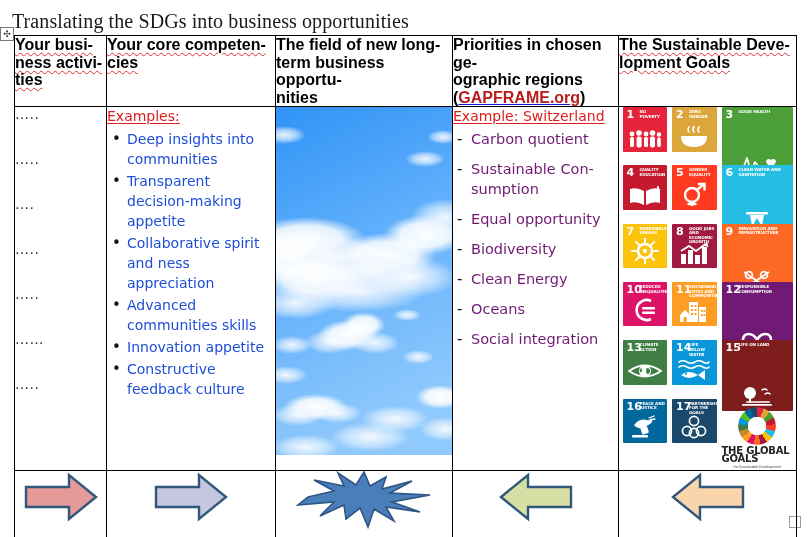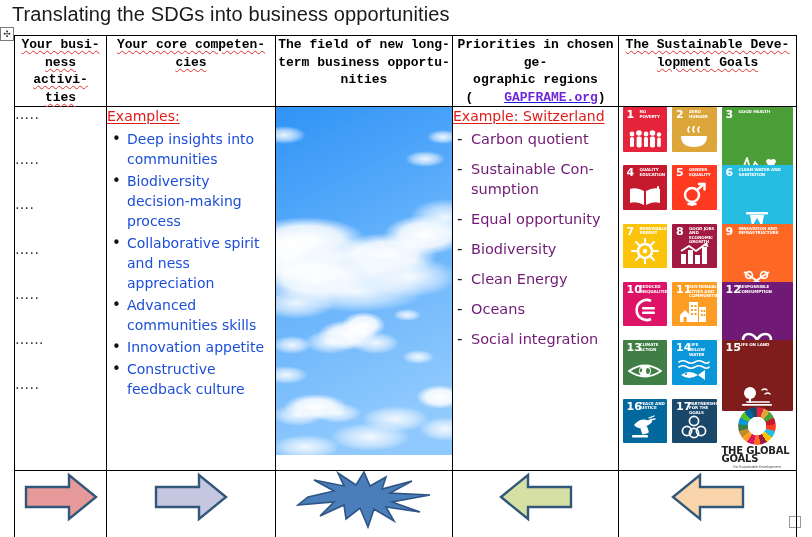--- a/index.html
+++ b/index.html
@@ -5,23 +5,23 @@
   html,body{margin:0;padding:0;}
   body{
     width:812px;height:537px;overflow:hidden;background:#ffffff;
     font-family:"Liberation Sans", sans-serif;
     -webkit-font-smoothing:antialiased;
   }
   .page{position:relative;width:812px;height:537px;}
 
   
   .doc-title{
-    position:absolute;left:12px;top:1px;
+    position:absolute;left:12px;top:8px;
     font-size:20px;line-height:26px;color:#1a1a1a;
-    font-family:Liberation Sans, sans-serif;
+    font-family:Liberation Serif, serif;
     font-weight:400;letter-spacing:0.1px;white-space:nowrap;
   }
 
   
   .move-handle{
     position:absolute;left:0px;top:27px;width:12px;height:12px;
     border:1px solid #7a7a7a;background:#ffffff;
     display:flex;align-items:center;justify-content:center;
     font-size:9px;line-height:9px;color:#3a3a3a;overflow:hidden;
   }
@@ -39,36 +39,36 @@
     border:1.4px solid #000000;
     vertical-align:top;padding:0;
   }
   .c1{width:92px;}
   .c2{width:169px;}
   .c3{width:177px;}
   .c4{width:166px;}
   .c5{width:178px;}
 
   .hdr{
-    text-align:center;vertical-align:middle;
-    font-weight:bold;font-size:13px;line-height:17.5px;
+    text-align:left;vertical-align:middle;
+    font-weight:bold;font-size:16px;line-height:17.5px;
     color:#000;padding:5px 4px 6px 4px;
-    font-family:Liberation Mono, monospace;
+    font-family:Liberation Sans, sans-serif;
     height:58px;
   }
   .hdr .squig{
     text-decoration:underline;
     text-decoration-color:#e03030;
     text-decoration-style:wavy;
     text-decoration-thickness:1px;
     text-underline-offset:2px;
   }
   .gap-link{
-    color:#6d28d9;font-weight:bold;
-    text-decoration:underline;text-decoration-color:#1818d8;margin-left:31px;
+    color:#b91c1c;font-weight:bold;
+    text-decoration:underline;text-decoration-color:#1818d8;
   }
 
   
   .body-cell{height:348px;}
 
   
   .dots-col{padding:14px 0 0 6px;}
   .dots-row{
     font-size:14px;line-height:14px;color:#333;
     letter-spacing:0.5px;height:45px;
@@ -210,21 +210,21 @@
           <div class="dots-row">…..</div>
           <div class="dots-row">…..</div>
           <div class="dots-row">……</div>
           <div class="dots-row">…..</div>
         </td>
 
         <td class="body-cell list-col">
           <div class="lead">Examples:</div>
           <ul class="bl">
             <li>Deep insights into communities</li>
-            <li>Biodiversity decision-making process</li>
+            <li>Transparent decision-making appetite</li>
             <li>Collaborative spirit and ness appreciation</li>
             <li>Advanced communities skills</li>
             <li>Innovation appetite</li>
             <li>Constructive feedback culture</li>
           </ul>
         </td>
 
         <td class="body-cell sky-cell">
           <svg class="sky" viewBox="0 0 177 348" preserveAspectRatio="none">
             <defs>

